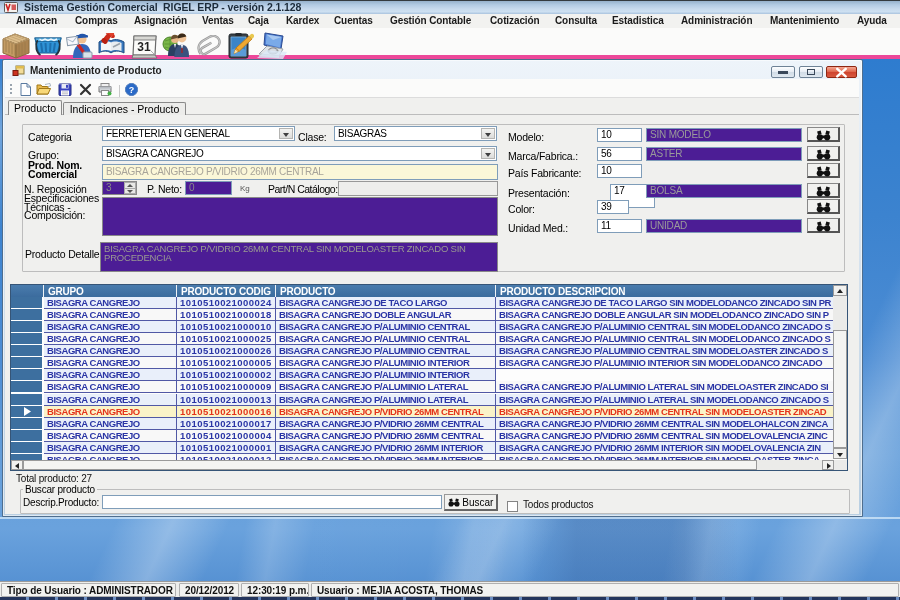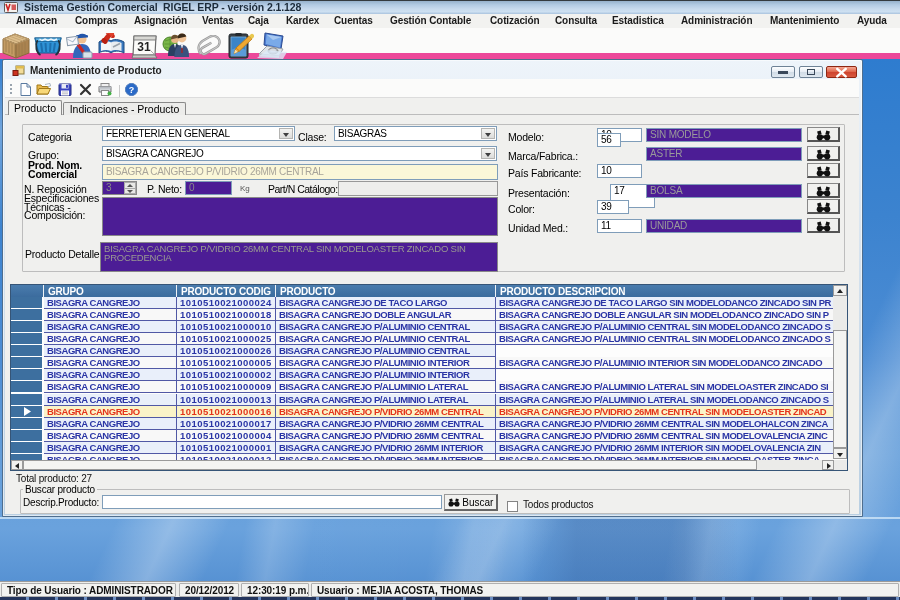--- a/index.html
+++ b/index.html
@@ -3,21 +3,21 @@
 <style>
 *{margin:0;padding:0;box-sizing:border-box;font-family:"Liberation Sans",sans-serif;-webkit-font-smoothing:antialiased;}
 html,body{width:900px;height:600px;overflow:hidden;}
 #page{position:relative;width:900px;height:600px;background:#fff;}
 .abs{position:absolute;}
 
 #titlebar{left:0;top:0;width:900px;height:14px;background:linear-gradient(180deg,#96b1cc 0%,#b3cbe4 30%,#c8daee 62%,#cde0f1 82%,#a9c3de 100%);border-top:1px solid #343a40;}
 #titletext{left:24px;top:1px;font-size:10.5px;font-weight:bold;color:#1c2b3a;line-height:13px;letter-spacing:-0.1px;}
 #menubar{left:0;top:14px;width:900px;height:14px;background:#f2f2f0;}
 .mi{position:absolute;top:0;font-size:10px;font-weight:bold;color:#1a1a1a;line-height:14px;letter-spacing:-0.1px;}
-#toolbar{left:0;top:28px;width:900px;height:31px;background:#fbfbfa;border-bottom:6px solid #ec4899;}
+#toolbar{left:0;top:28px;width:900px;height:31px;background:#fbfbfa;border-bottom:4px solid #ec4899;}
 #toolbar svg{position:absolute;top:3px;margin-top:1px;}
 #mdi{left:0;top:59px;width:900px;height:522px;background:
  linear-gradient(90deg,rgba(26,59,118,0) 58%,rgba(26,59,118,0.22) 64%,rgba(26,59,118,0.22) 76%,rgba(26,59,118,0) 82%),
  linear-gradient(100deg,rgba(255,255,255,0) 0%,rgba(255,255,255,0) 33%,rgba(255,255,255,0.18) 36%,rgba(255,255,255,0.02) 40%,rgba(255,255,255,0) 52%,rgba(255,255,255,0.14) 56%,rgba(255,255,255,0) 60%,rgba(255,255,255,0) 76%,rgba(213,230,247,0.25) 80%,rgba(255,255,255,0) 85%),
  linear-gradient(115deg,rgba(255,255,255,0) 0%,rgba(255,255,255,0.3) 3%,rgba(255,255,255,0) 7%,rgba(255,255,255,0) 29%,rgba(255,255,255,0.28) 34%,rgba(255,255,255,0) 39%,rgba(255,255,255,0) 59%,rgba(255,255,255,0.22) 63%,rgba(255,255,255,0) 68%,rgba(255,255,255,0) 87%,rgba(255,255,255,0.26) 92%,rgba(255,255,255,0) 97%),
  linear-gradient(180deg,#2e7ccf 0%,#3c83cf 30%,#4d8dd4 58%,#649eda 76%,#6aa2dd 90%,#5792d3 100%);}
 #btmstrip{left:0;top:597px;width:900px;height:3px;background:repeating-linear-gradient(90deg,#24355c 0px,#24355c 26px,#6c8fc4 26px,#6c8fc4 29px);}
 
 #win{left:2px;top:59px;width:861px;height:458px;border:1px solid #4f6e8e;border-radius:2px 2px 0 0;background:linear-gradient(180deg,#eef4fa 0%,#d5e2ee 45%,#b9cfe2 100%);box-shadow:inset 0 0 0 1px rgba(255,255,255,0.55);}
 #winclient{left:5px;top:79px;width:854px;height:435px;background:#f0f0ee;border-top:1px solid #8da2b6;}
@@ -273,21 +273,21 @@
 <div class="binb" style="left:807px;top:127px">
       <svg width="15" height="11" viewBox="0 0 16 12" style="position:absolute;left:8px;top:2px">
         <circle cx="4" cy="8" r="3.4" fill="#111"></circle>
         <circle cx="12" cy="8" r="3.4" fill="#111"></circle>
         <rect x="5" y="6" width="6" height="3" fill="#111"></rect>
         <rect x="1.5" y="1" width="4" height="4" fill="#111" transform="rotate(-15 3.5 3)"></rect>
         <rect x="10.5" y="1" width="4" height="4" fill="#111" transform="rotate(15 12.5 3)"></rect>
       </svg>
     </div>
 <div class="lb" style="left:508px;top:150px">Marca/Fabrica.:</div>
-<div class="tbx white" style="left:597px;top:133px;width:24px;height:14px">56</div>
+<div class="tbx white" style="left:597px;top:147px;width:45px;height:14px">56</div>
 <div class="tbx gray" style="left:646px;top:147px;width:156px;height:14px">ASTER</div>
 <div class="binb" style="left:807px;top:146px">
       <svg width="15" height="11" viewBox="0 0 16 12" style="position:absolute;left:8px;top:2px">
         <circle cx="4" cy="8" r="3.4" fill="#111"></circle>
         <circle cx="12" cy="8" r="3.4" fill="#111"></circle>
         <rect x="5" y="6" width="6" height="3" fill="#111"></rect>
         <rect x="1.5" y="1" width="4" height="4" fill="#111" transform="rotate(-15 3.5 3)"></rect>
         <rect x="10.5" y="1" width="4" height="4" fill="#111" transform="rotate(15 12.5 3)"></rect>
       </svg>
     </div>
@@ -370,20 +370,21 @@
         <div class="gc" style="left:33px;width:133px">BISAGRA CANGREJO</div>
         <div class="gc" style="left:166px;width:99px;letter-spacing:0.45px">1010510021000025</div>
         <div class="gc" style="left:265px;width:220px">BISAGRA CANGREJO P/ALUMINIO CENTRAL</div>
         <div class="gc" style="left:485px;width:337px;border-right:none">BISAGRA CANGREJO P/ALUMINIO CENTRAL SIN MODELODANCO ZINCADO S</div>
       </div>
 <div class="grow alt" style="position:absolute;left:0;top:48px;width:822px;height:12px">
         <div class="rh" style="left:0;top:0;height:12px"></div>
         <div class="gc" style="left:33px;width:133px">BISAGRA CANGREJO</div>
         <div class="gc" style="left:166px;width:99px;letter-spacing:0.45px">1010510021000026</div>
         <div class="gc" style="left:265px;width:220px">BISAGRA CANGREJO P/ALUMINIO CENTRAL</div>
+        <div class="gc" style="left:485px;width:337px;border-right:none">BISAGRA CANGREJO P/ALUMINIO CENTRAL SIN MODELOASTER ZINCADO S</div>
       </div>
 <div class="grow" style="position:absolute;left:0;top:60px;width:822px;height:12px">
         <div class="rh" style="left:0;top:0;height:12px"></div>
         <div class="gc" style="left:33px;width:133px">BISAGRA CANGREJO</div>
         <div class="gc" style="left:166px;width:99px;letter-spacing:0.45px">1010510021000005</div>
         <div class="gc" style="left:265px;width:220px">BISAGRA CANGREJO P/ALUMINIO INTERIOR</div>
         <div class="gc" style="left:485px;width:337px;border-right:none">BISAGRA CANGREJO P/ALUMINIO INTERIOR SIN MODELODANCO ZINCADO</div>
       </div>
 <div class="grow alt" style="position:absolute;left:0;top:72px;width:822px;height:12px">
         <div class="rh" style="left:0;top:0;height:12px"></div>

